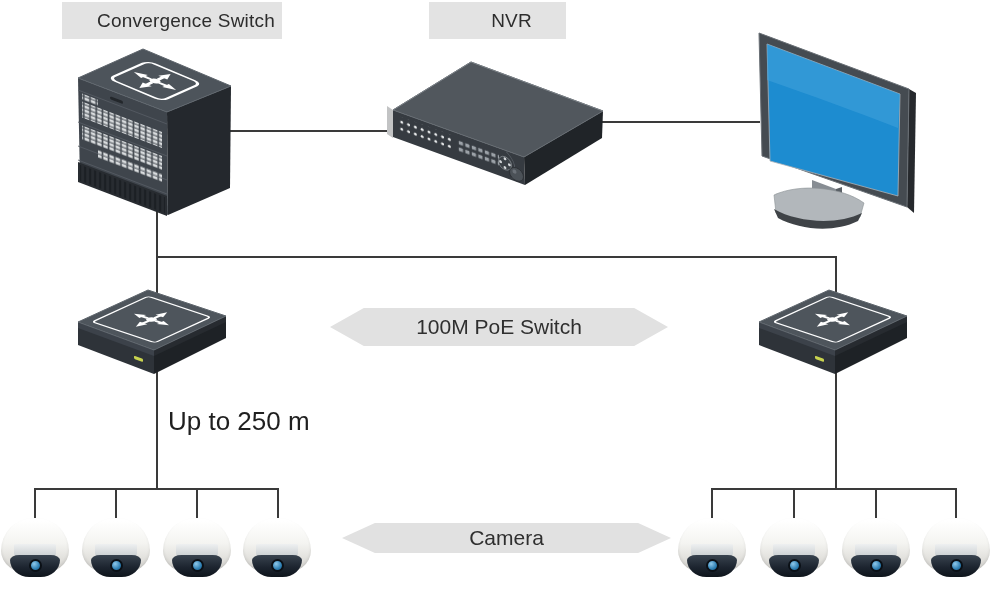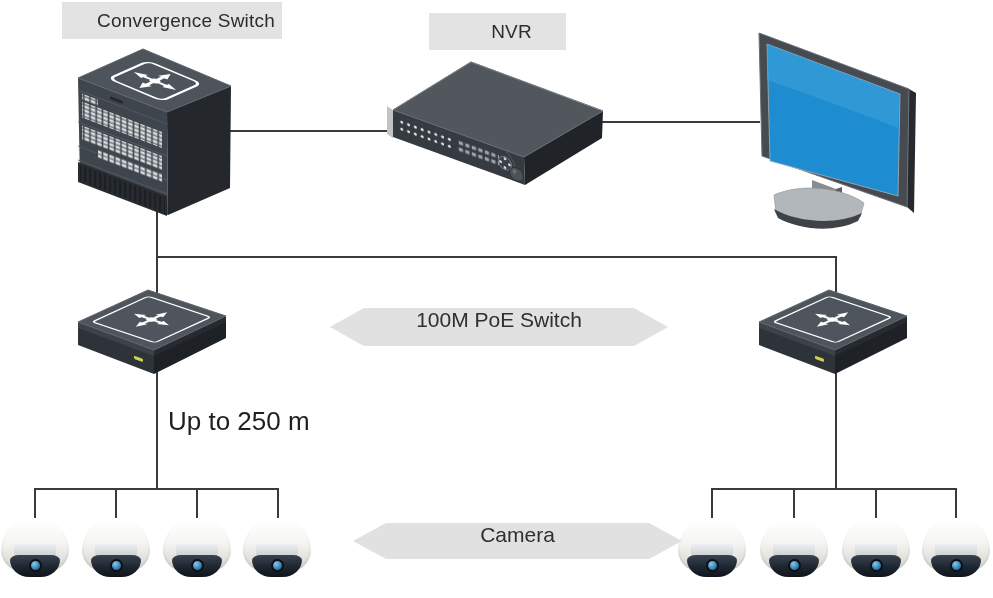--- a/index.html
+++ b/index.html
@@ -9,21 +9,21 @@
   }
   .device-label{
     position:absolute;height:37px;background:#e3e3e3;
     display:flex;align-items:center;justify-content:center;
     font-size:19px;color:#2d2d2d;letter-spacing:0.2px;padding-left:28px;
   }
   .line{position:absolute;background:#3a3a3a;}
   .banner{
     position:absolute;background:#e1e1e1;
     clip-path:polygon(0 50%, 10% 0, 90% 0, 100% 50%, 90% 100%, 10% 100%);
-    display:flex;align-items:flex-start;justify-content:center;
+    display:flex;align-items:center;justify-content:center;
     font-size:21px;color:#2f2f2f;
   }
   .distance-text{
     position:absolute;left:168px;top:406px;font-size:26px;color:#1f1f1f;text-align:right;
   }
   .dev{position:absolute;}
   
   .camera{position:absolute;width:68px;height:64px;}
   .cam-body{
     position:absolute;left:0;top:2px;width:68px;height:56px;
@@ -237,22 +237,22 @@
   <div class="camera" style="left:922px;top:516px">
       <div class="cam-body"></div>
       <div class="cam-window"></div>
       <div class="cam-band"></div>
       <div class="cam-lens"></div>
     </div>
 
   <div class="banner" style="left:330px;top:308px;width:338px;height:38px">
     <span>100M PoE Switch</span>
   </div>
-  <div class="banner" style="left:353px;top:523px;width:329px;height:36px">
+  <div class="banner" style="left:342px;top:523px;width:329px;height:30px">
     <span>Camera</span>
   </div>
 
   <div class="distance-text">Up to 250 m</div>
 
   <div class="device-label" style="left:62px;top:2px;width:192px">Convergence Switch</div>
-  <div class="device-label" style="left:429px;top:13px;width:109px">NVR</div>
+  <div class="device-label" style="left:429px;top:2px;width:109px">NVR</div>
 
 </div>
 
 </body></html>

